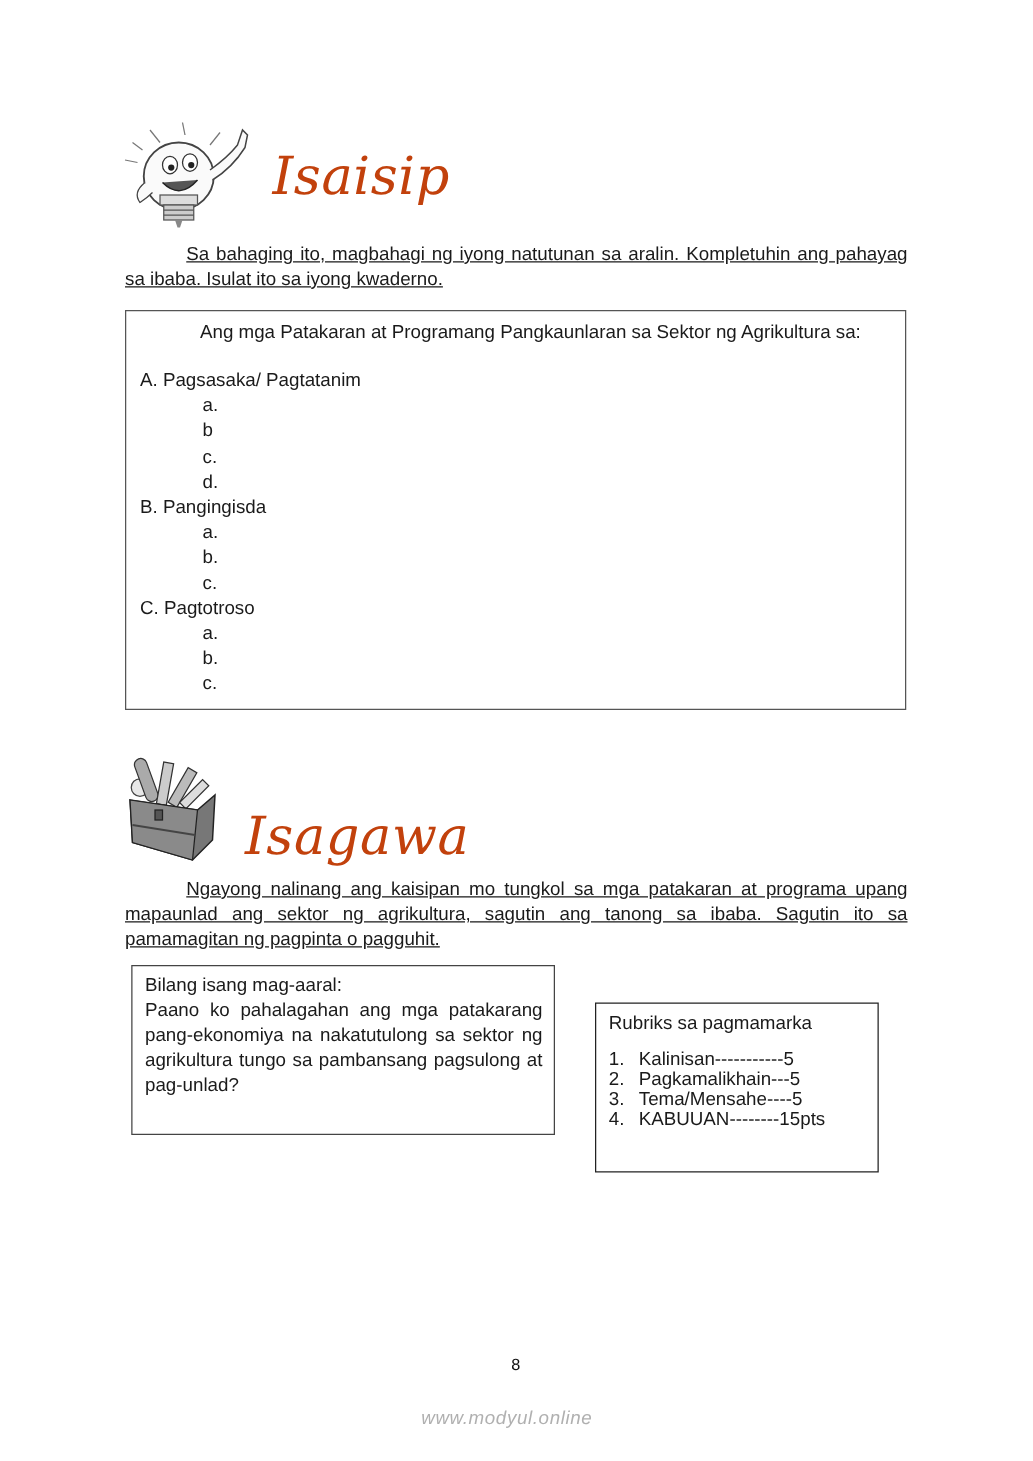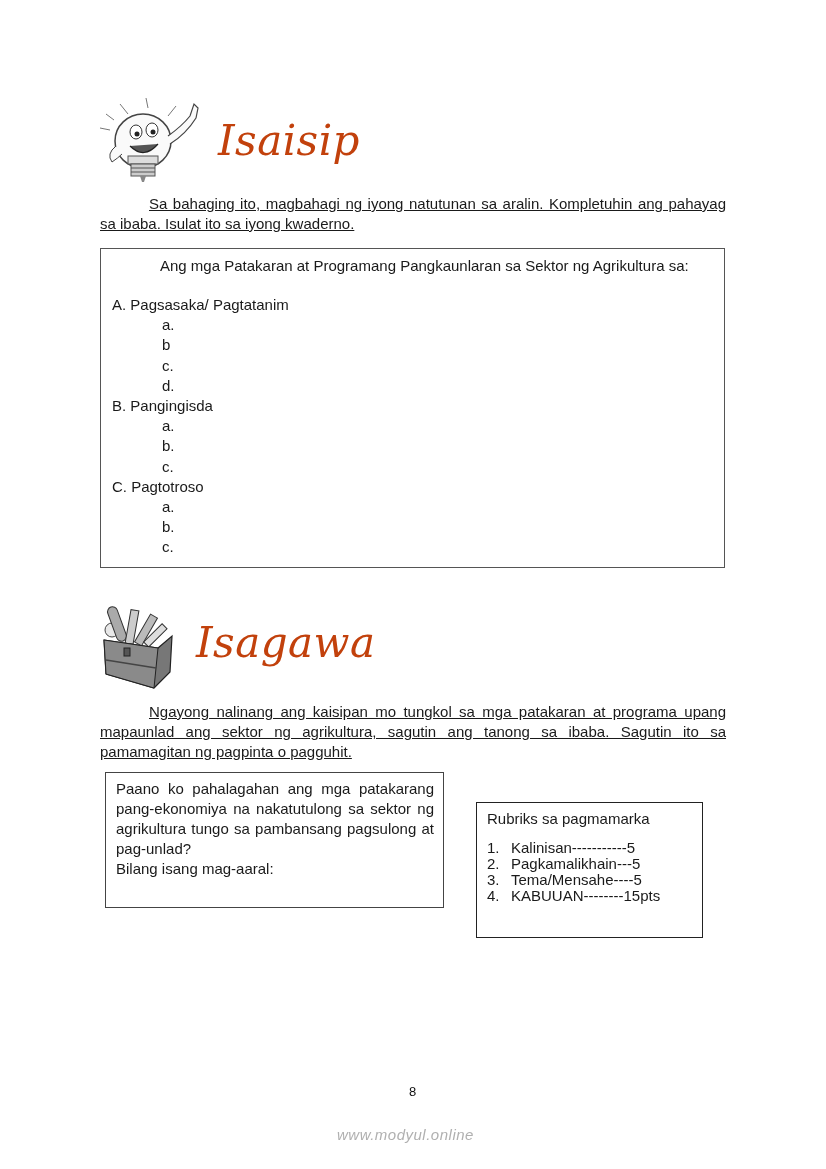--- a/index.html
+++ b/index.html
@@ -78,28 +78,28 @@
     <rect x="14" y="6" width="10" height="36" rx="5" transform="rotate(-20 19 24)" fill="#aaa" stroke="#333"></rect>
     <rect x="30" y="10" width="8" height="34" transform="rotate(10 34 27)" fill="#ccc" stroke="#333"></rect>
     <rect x="44" y="14" width="8" height="32" transform="rotate(30 48 30)" fill="#bbb" stroke="#333"></rect>
     <rect x="54" y="22" width="7" height="26" transform="rotate(45 57 35)" fill="#ddd" stroke="#333"></rect>
     <path d="M6 40 L60 48 L74 36 L72 72 L56 88 L8 74 Z" fill="#777" stroke="#222" stroke-width="1.2"></path>
     <path d="M6 40 L60 48 L56 88 L8 74 Z" fill="#8a8a8a" stroke="#222"></path>
     <path d="M8 60 L58 68" stroke="#444" stroke-width="1.5"></path>
     <rect x="26" y="48" width="6" height="8" fill="#555" stroke="#222"></rect>
   </svg>
 </div>
-<div class="abs heading" style="left:196px; top:618px;">Isagawa</div>
+<div class="abs heading" style="left:196px; top:644px;">Isagawa</div>
 
 <div class="abs para indent" style="left:100px; top:702px; width:626px;">Ngayong nalinang ang kaisipan mo tungkol sa mga patakaran at programa upang mapaunlad ang sektor ng agrikultura, sagutin ang tanong sa ibaba. Sagutin ito sa pamamagitan ng pagpinta o pagguhit.</div>
 
 <div class="abs box" style="left:105px; top:772px; width:339px; height:136px; border-color:#444;">
   <div class="abs" style="left:10px; top:6px; width:318px; font-size:15px; line-height:20px;">
+    <div>Bilang isang mag-aaral:</div>
     <div style="text-align:justify;">Paano ko pahalagahan ang mga patakarang pang-ekonomiya na nakatutulong sa sektor ng agrikultura tungo sa pambansang pagsulong at pag-unlad?</div>
-    <div>Bilang isang mag-aaral:</div>
   </div>
 </div>
 
 <div class="abs box" style="left:476px; top:773px; width:227px; height:136px; border-color:#222;margin-top:29px;">
   <div class="abs" style="left:10px; top:7px; font-size:15px;">Rubriks sa pagmamarka</div>
   <div class="abs" style="left:10px; top:37px;">
     <div class="rubric-item">
       <span class="num">1.</span>
       <span>Kalinisan-----------5</span>
     </div>

